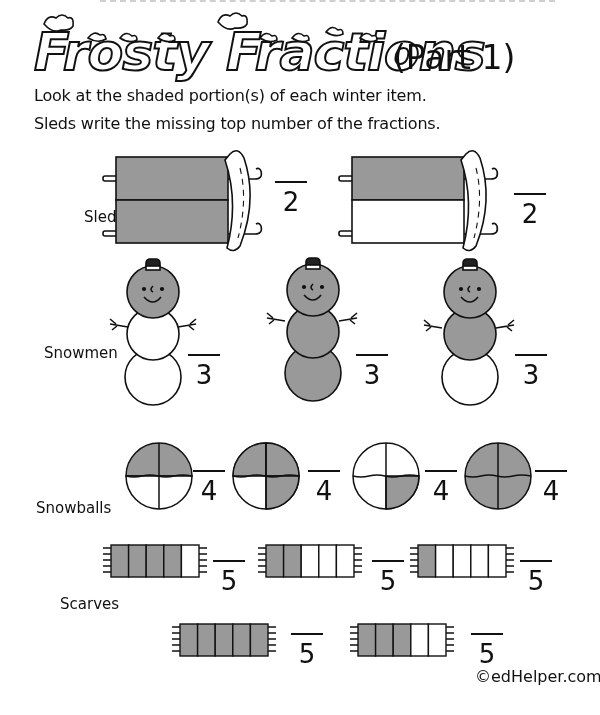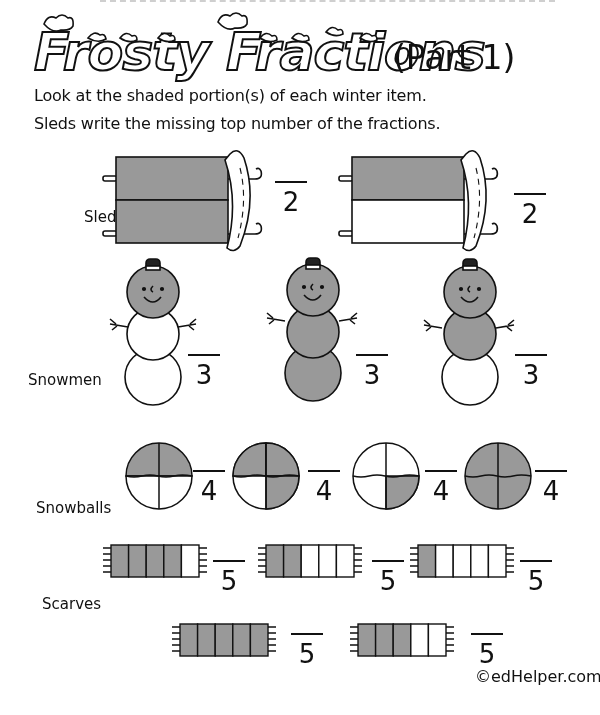--- a/index.html
+++ b/index.html
@@ -79,21 +79,21 @@
     <rect x="16" y="52" width="112" height="43" fill="#ffffff"></rect>
     <path d="M130 6 q8 -8 14 4 q14 42 -4 88 q-6 8 -13 2 q12 -46 -2 -88z"></path>
     <path d="M140 20 q8 32 -2 70" fill="none" stroke-dasharray="6 5" stroke-width="1.1"></path>
   </g>
 </svg>
 <div class="frac" style="left:514px; top:193px;">
   <div class="bar"></div>
   <span class="den">2</span>
 </div>
 
-<div class="row-label" style="left:28px; top:344px;margin-top:27px;">Snowmen</div>
+<div class="row-label" style="left:44px; top:344px;">Snowmen</div>
 
 <svg class="abs" style="left:100px; top:255px;" width="110" height="152">
   <g stroke="#111" stroke-width="1.6">
     <path d="M10 69 l18 3 M10 64 l6 5 M12 75 l5 -4 M96 69 l-18 3 M96 64 l-6 5 M94 75 l-5 -4" fill="none"></path>
     <circle cx="53" cy="122" r="28" fill="#fff"></circle>
     <circle cx="53" cy="79" r="26" fill="#fff"></circle>
     <circle cx="53" cy="37" r="26" fill="#999999"></circle>
     <rect x="46" y="4" width="14" height="10" rx="4" fill="#222"></rect>
     <rect x="46" y="11" width="14" height="4" fill="#fff"></rect>
     <circle cx="44" cy="34" r="1.3" fill="#111"></circle>
@@ -193,21 +193,21 @@
     <circle cx="35" cy="35" r="33" fill="#999999"></circle>
     <line x1="35" y1="2" x2="35" y2="68"></line>
     <path d="M2 35 q8 2 16 0 t16 0 t16 0 t18 0" fill="none"></path>
   </g>
 </svg>
 <div class="frac" style="left:535px; top:470px;">
   <div class="bar"></div>
   <span class="den">4</span>
 </div>
 
-<div class="row-label" style="left:42px; top:595px;">Scarves</div>
+<div class="row-label" style="left:60px; top:595px;">Scarves</div>
 
 <svg class="abs" style="left:103px; top:543px;" width="106" height="36">
   <g stroke="#111" stroke-width="1.4">
     <path d="M0 5 h8 M0 11 h8 M0 17 h8 M0 23 h8 M0 29 h8 M96 5 h8 M96 11 h8 M96 17 h8 M96 23 h8 M96 29 h8"></path>
     <rect x="8" y="2" width="17.6" height="32" fill="#999999"></rect>
     <rect x="25.6" y="2" width="17.6" height="32" fill="#999999"></rect>
     <rect x="43.2" y="2" width="17.6" height="32" fill="#999999"></rect>
     <rect x="60.8" y="2" width="17.6" height="32" fill="#999999"></rect>
     <rect x="78.4" y="2" width="17.6" height="32" fill="#fff"></rect>
   </g>

